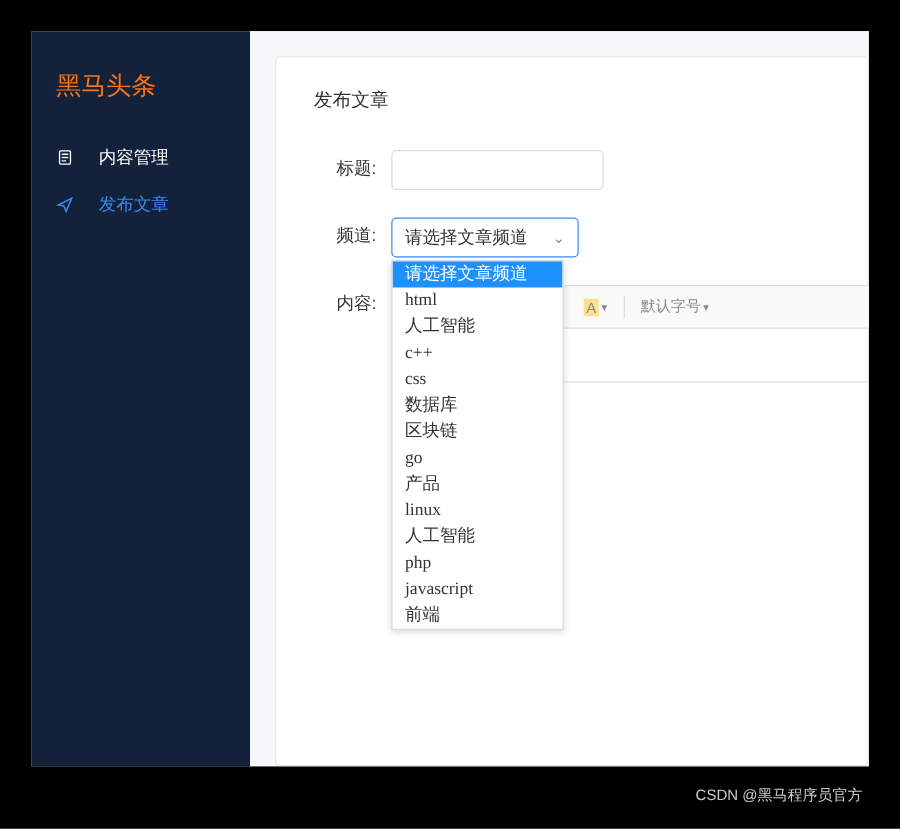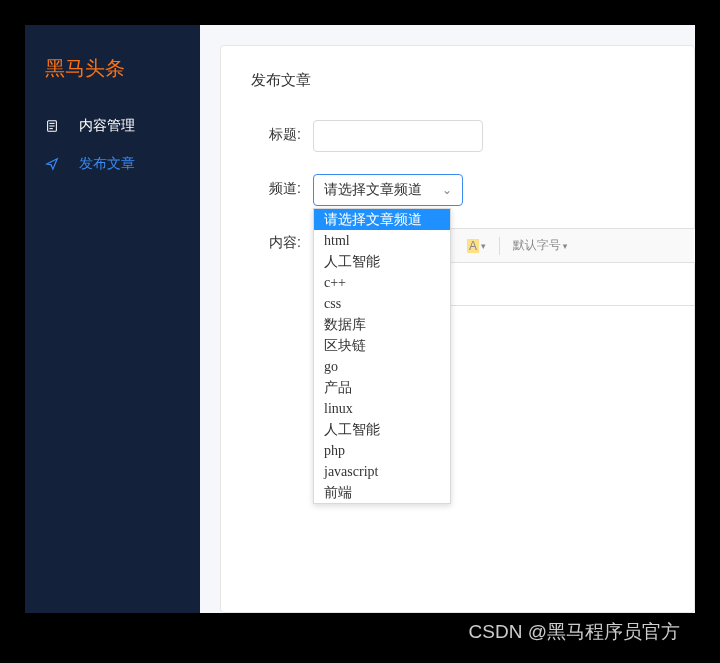--- a/index.html
+++ b/index.html
@@ -160,23 +160,23 @@
       border-top: none;
       padding: 12px;
       color: #bbb;
       font-style: italic;
       font-size: 13px;
       min-height: 40px;
     }
     .watermark {
       position: absolute;
       bottom: 18px;
-      right: 40px;
+      right: 30px;
       color: #ccc;
-      font-size: 19px;
+      font-size: 12px;
     }
   </style>
 </head>
 <body>
 
 <div class="outer-wrap">
   <div class="sidebar">
     <div class="logo">黑马头条</div>
     <div class="nav-item content-mgmt">
       <span class="nav-icon">

